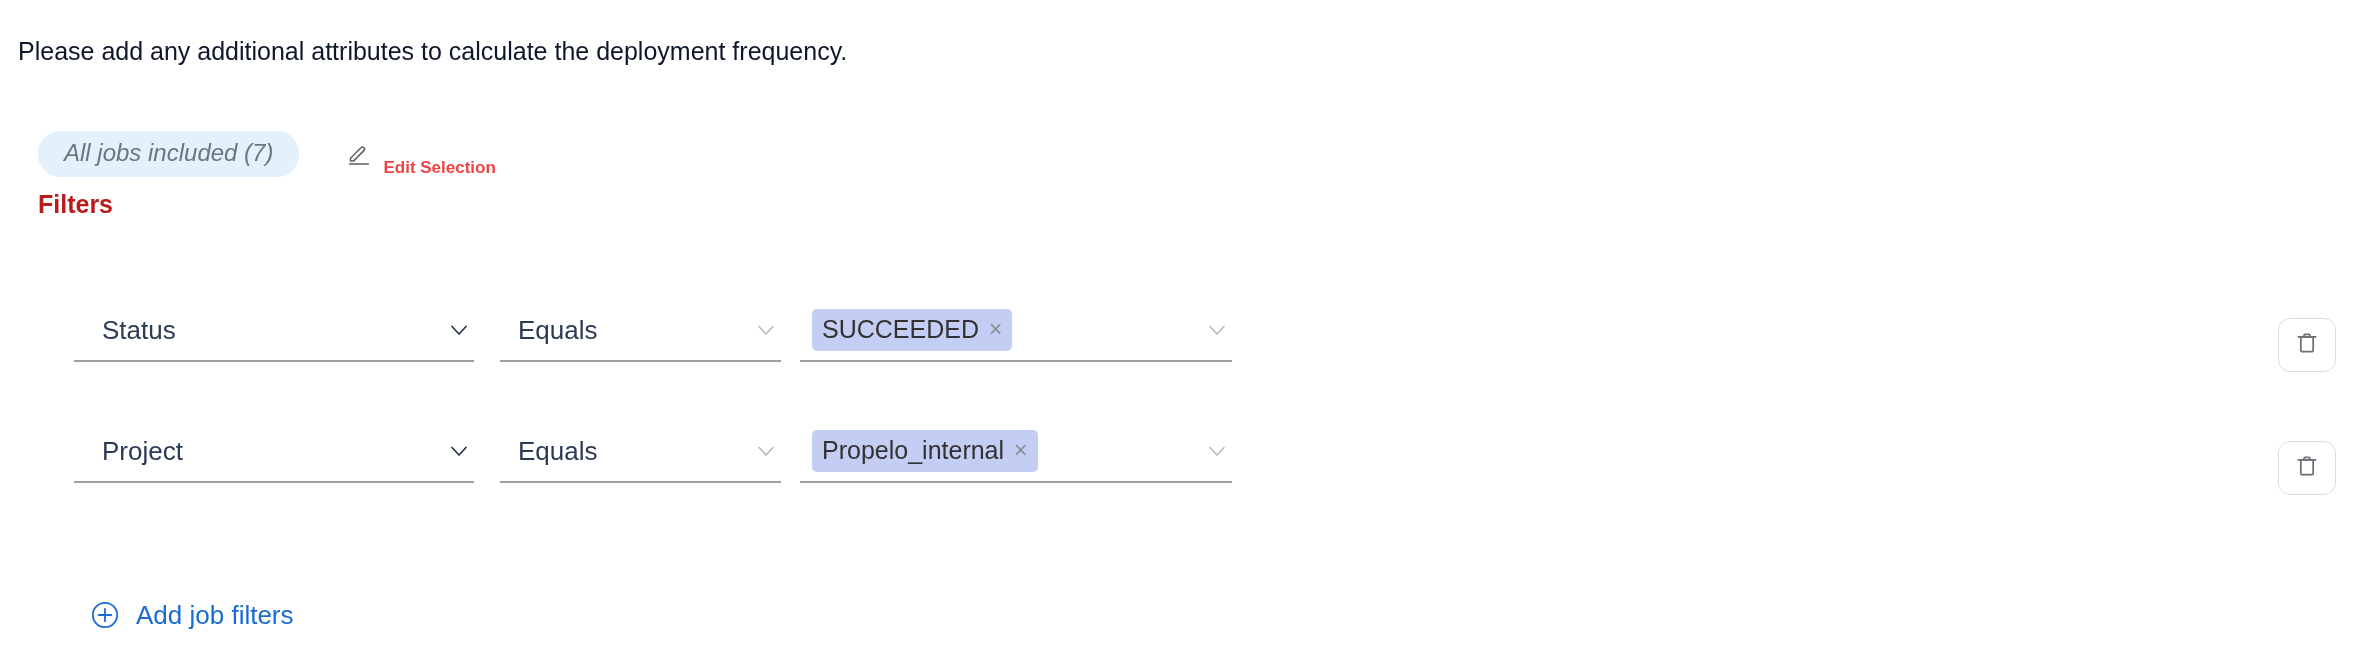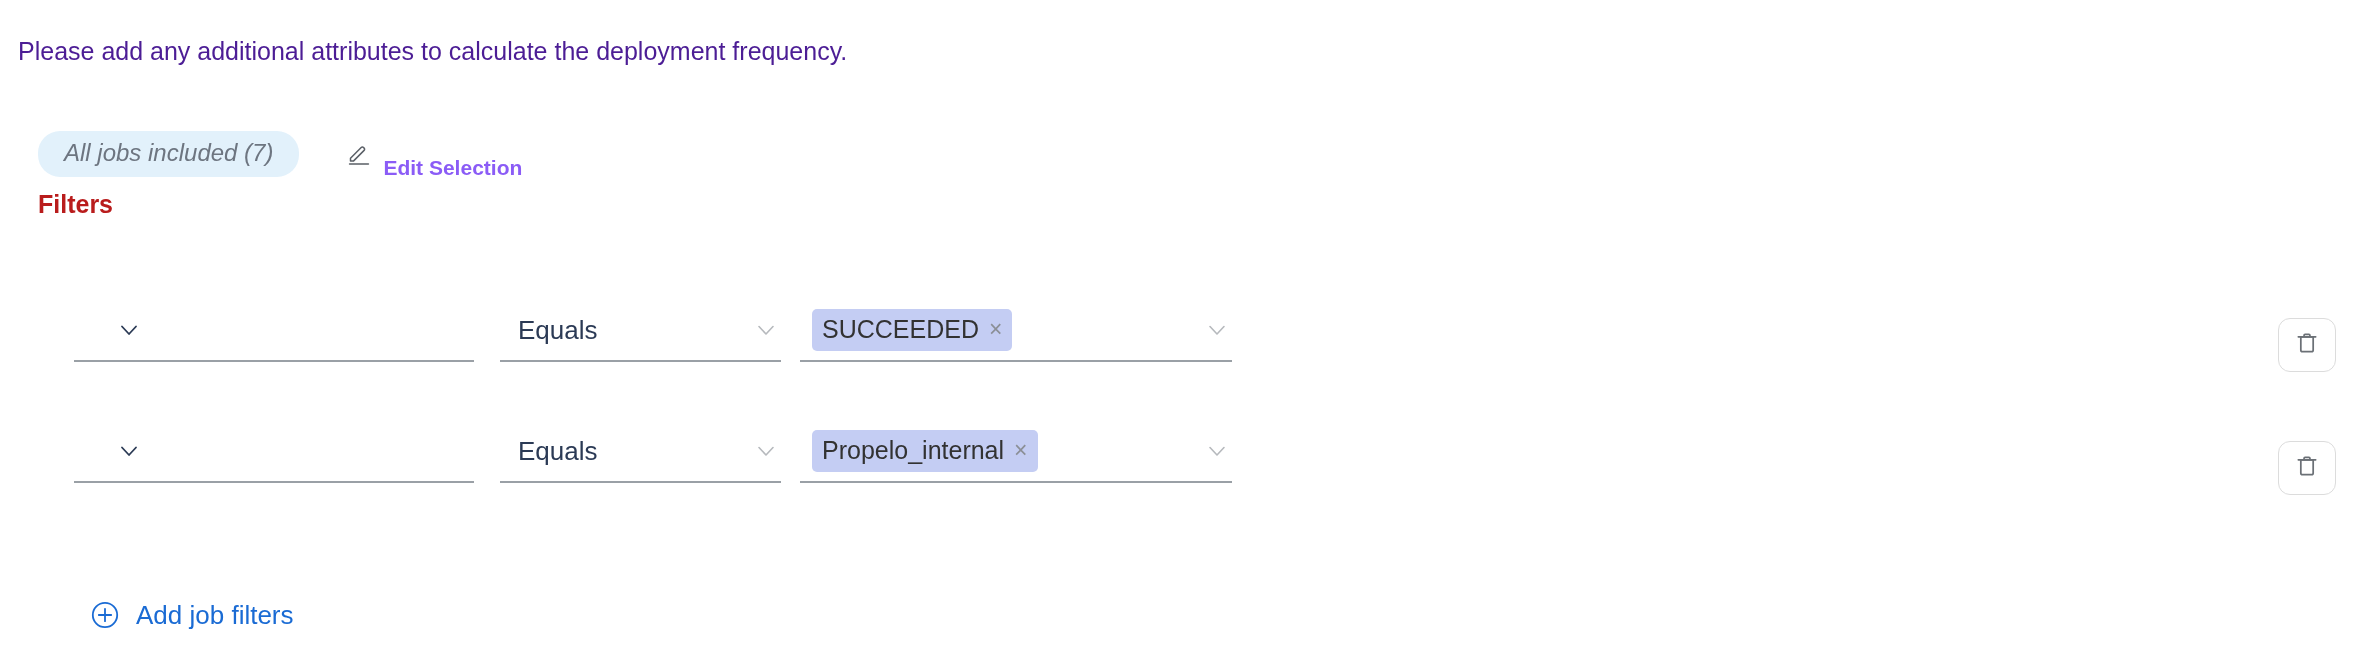--- a/index.html
+++ b/index.html
@@ -23,21 +23,21 @@
     background: #ffffff;
   }
 
   
   .intro {
     position: absolute;
     left: 18px;
     top: 36px;
     font-size: 25px;
     line-height: 30px;
-    color: #4c1d95;
+    color: #0f172a;
     white-space: nowrap;
   }
 
   
   .selection-row {
     position: absolute;
     left: 38px;
     top: 126px;
     display: flex;
     align-items: center;
@@ -54,22 +54,22 @@
     font-style: italic;
   }
   .edit-selection {
     display: flex;
     align-items: center;
     gap: 12px;
     cursor: pointer;
     white-space: nowrap;
   }
   .edit-selection .label {
-    color: #8b5cf6;
-    font-size: 21px;
+    color: #ef4444;
+    font-size: 17px;
     line-height: 28px;
     font-weight: 600;
     margin-top: 28px;
   }
   .pencil-icon {
     display: inline-block;
     width: 24px;
     height: 24px;
     flex: 0 0 auto;
   }
@@ -216,20 +216,21 @@
         </svg>
       </span>
       <span class="label">Edit Selection</span>
     </div>
   </div>
 
   <div class="filters-title">Filters</div>
 
   <div class="filter-row row-0">
     <div class="field field-key">
+      <span class="ftext">Status</span>
       <span class="chev">
         <svg viewBox="0 0 30 30" width="30" height="30" fill="none">
           <path d="M8 11.5 15 19l7-7.5" stroke="#2b3a55" stroke-width="1.8" stroke-linecap="round" stroke-linejoin="round"></path>
         </svg>
       </span>
     </div>
     <div class="field field-op">
       <span class="ftext">Equals</span>
       <span class="chev">
         <svg viewBox="0 0 30 30" width="30" height="30" fill="none">
@@ -257,20 +258,21 @@
       <svg viewBox="0 0 24 24" width="26" height="26" fill="none">
         <path d="M4 6.3h16" stroke="#6b7076" stroke-width="1.6" stroke-linecap="round"></path>
         <path d="M9.3 6.3V4.9c0-.5.4-.9.9-.9h3.6c.5 0 .9.4.9.9v1.4" stroke="#6b7076" stroke-width="1.6" stroke-linejoin="round"></path>
         <path d="M6.3 6.3h11.4v12.1c0 .9-.7 1.6-1.6 1.6H7.9c-.9 0-1.6-.7-1.6-1.6V6.3z" stroke="#6b7076" stroke-width="1.6" stroke-linejoin="round"></path>
       </svg>
     </span>
   </div>
 
   <div class="filter-row row-1">
     <div class="field field-key">
+      <span class="ftext">Project</span>
       <span class="chev">
         <svg viewBox="0 0 30 30" width="30" height="30" fill="none">
           <path d="M8 11.5 15 19l7-7.5" stroke="#2b3a55" stroke-width="1.8" stroke-linecap="round" stroke-linejoin="round"></path>
         </svg>
       </span>
     </div>
     <div class="field field-op">
       <span class="ftext">Equals</span>
       <span class="chev">
         <svg viewBox="0 0 30 30" width="30" height="30" fill="none">

